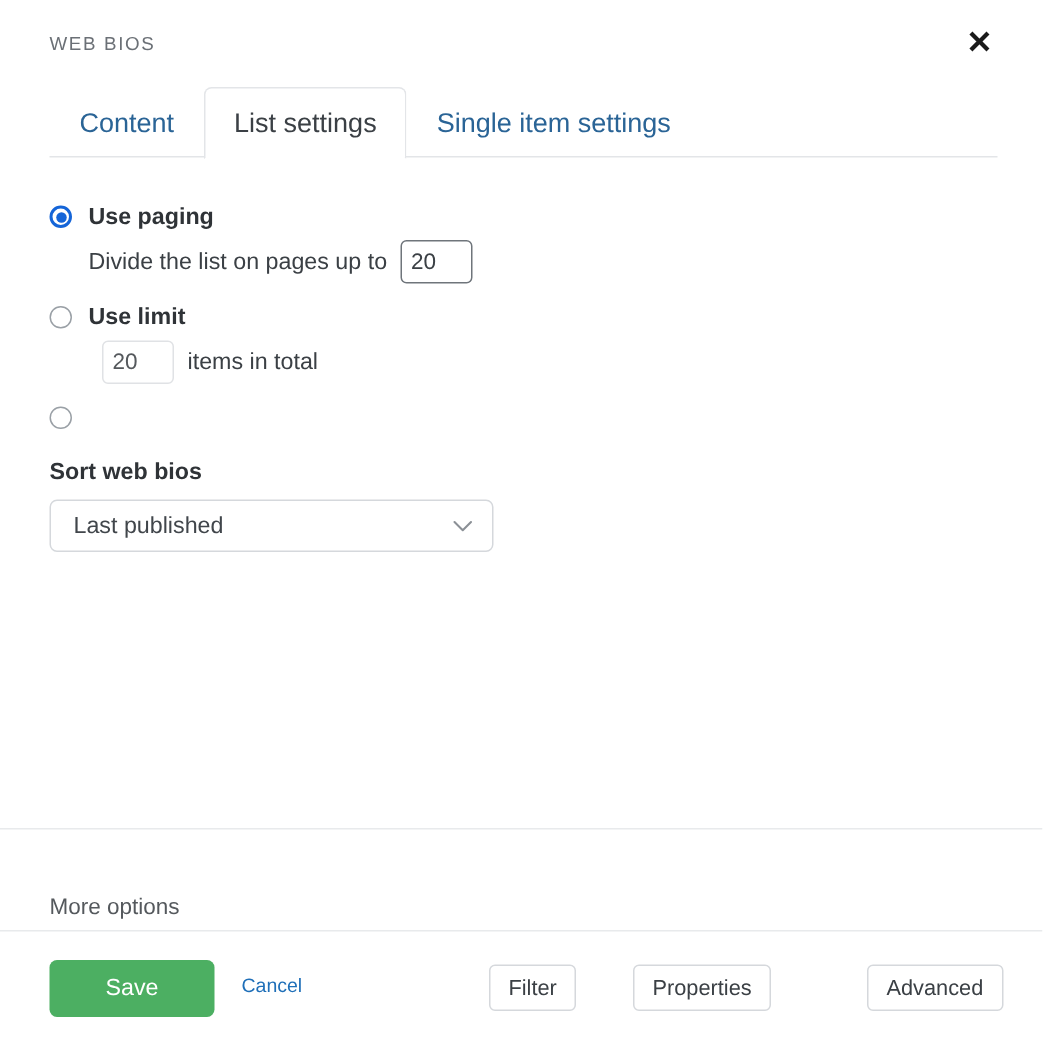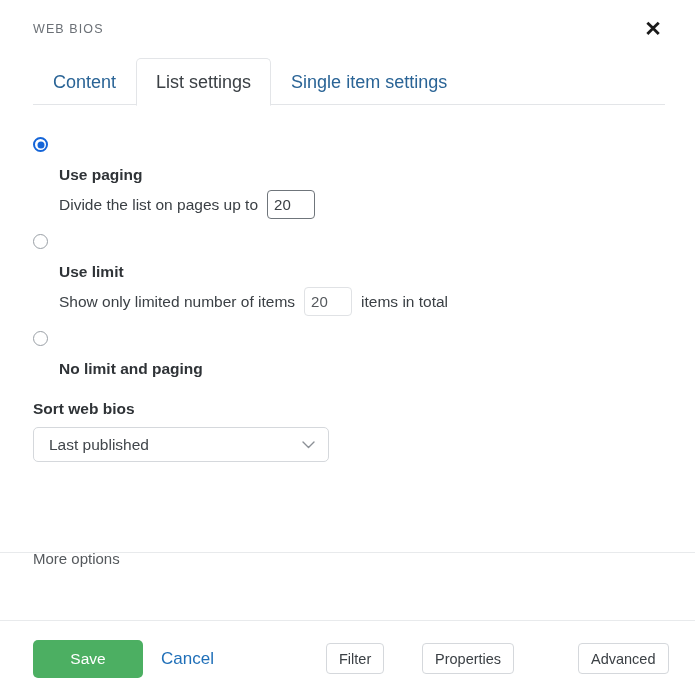--- a/index.html
+++ b/index.html
@@ -125,21 +125,21 @@
     content: "";
     position: absolute;
     left: 50%;
     top: 50%;
     width: 7px;
     height: 7px;
     border-radius: 50%;
     background: #1565d8;
     transform: translate(-50%, -50%);
   }
-  .radio-main { flex: 1 1 auto; margin-top: 30px; }
+  .radio-main { flex: 1 1 auto; }
   .radio-label {
     font-size: 15.5px;
     font-weight: bold;
     color: #2f3337;
     line-height: 23px;
     cursor: pointer;
   }
   .radio-desc {
     display: flex;
     align-items: center;
@@ -232,21 +232,21 @@
   .divider {
     position: absolute;
     left: 0;
     right: 0;
     height: 1px;
     background: #e8eaec;
   }
   .more-options {
     position: absolute;
     left: 33px;
-    top: 550px;
+    top: 596px;
     font-size: 15px;
     color: #55595d;
     cursor: pointer;
   }
   .footer {
     position: absolute;
     left: 0;
     right: 0;
     top: 621px;
     height: 79px;
@@ -266,21 +266,21 @@
     border-radius: 5px;
     color: #ffffff;
     font-size: 15.5px;
     cursor: pointer;
     font-family: "Liberation Sans", sans-serif;
   }
   .cancel-link {
     position: absolute;
     left: 161px;
     top: 28px;
-    font-size: 17px;
+    font-size: 13px;
     color: #1f6fb8;
     cursor: pointer;
     text-decoration: none;
   }
   .ftr-btn {
     position: absolute;
     top: 22px;
     height: 31px;
     padding: 0 12px;
     border: 1px solid #d5d8dc;
@@ -324,31 +324,29 @@
           <input class="num-input" type="text" value="20" style="">
         </div>
       </div>
     </div>
 
     <div class="radio-row">
       <div class="radio"></div>
       <div class="radio-main">
         <div class="radio-label">Use limit</div>
         <div class="radio-desc">
-          <span>Show only limited number of items</span>
           <input class="num-input disabled" type="text" value="20" style="">
           <span>items in total</span>
         </div>
       </div>
     </div>
 
     <div class="radio-row">
       <div class="radio"></div>
       <div class="radio-main">
-        <div class="radio-label">No limit and paging</div>
       </div>
     </div>
 
   </div>
 
   <div class="section-label">Sort web bios</div>
   <div class="select-wrap">
     <div class="select-box">Last published</div>
     <span class="chevron">
       <svg width="13" height="9" viewBox="0 0 13 9">

